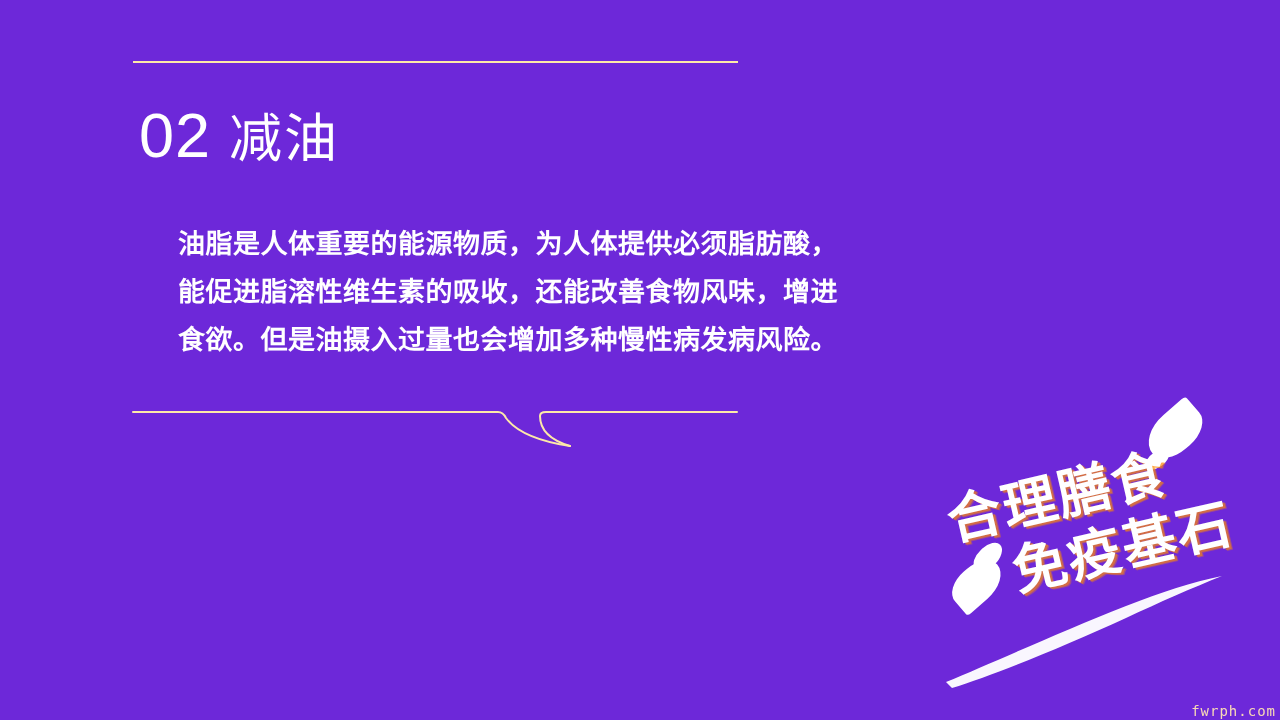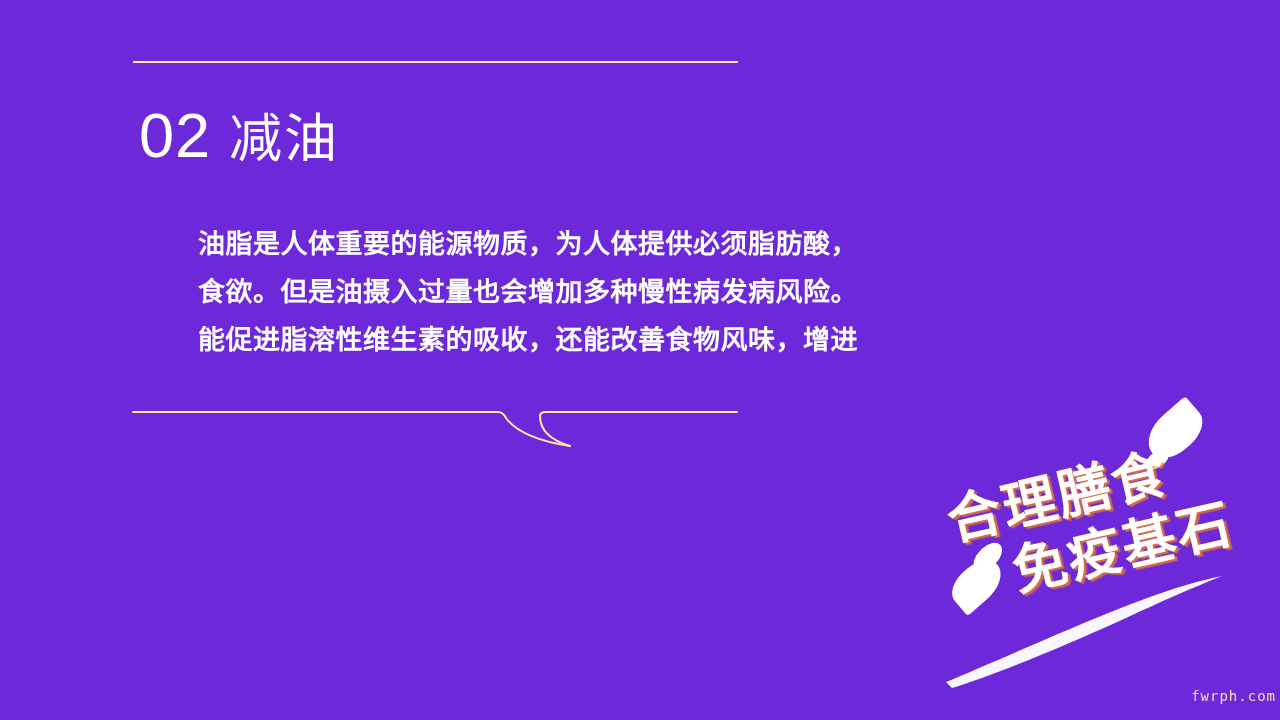--- a/index.html
+++ b/index.html
@@ -66,21 +66,20 @@
     top: 220px;
     width: 680px;
   }
   .body-line {
     font-size: 27px;
     line-height: 48px;
     font-weight: bold;
     color: #ffffff;
     letter-spacing: 0.5px;
     white-space: nowrap;
-    text-align: right;
   }
 
   
   .rule-bottom {
     position: absolute;
     left: 120px;
     top: 390px;
     width: 640px;
     height: 80px;
   }
@@ -162,21 +161,21 @@
     width: 350px;
     height: 130px;
     pointer-events: none;
   }
   .swoosh svg { display: block; width: 350px; height: 130px; }
 
   
   .watermark {
     position: absolute;
     right: 10px;
-    bottom: 16px;
+    bottom: 1px;
     font-family: "DejaVu Sans Mono", "Liberation Mono", monospace;
     font-size: 14px;
     letter-spacing: 1px;
     color: #ffe2b4;
     opacity: 0.95;
   }
 </style>
 </head>
 <body>
 
@@ -184,22 +183,22 @@
 
   <div class="rule-top"></div>
 
   <div class="title-block">
     <span class="title-num">02</span>
     <span class="title-text">减油</span>
   </div>
 
   <div class="body-block">
     <div class="body-line">油脂是人体重要的能源物质，为人体提供必须脂肪酸，</div>
+    <div class="body-line">能促进脂溶性维生素的吸收，还能改善食物风味，增进</div>
     <div class="body-line">食欲。但是油摄入过量也会增加多种慢性病发病风险。</div>
-    <div class="body-line">能促进脂溶性维生素的吸收，还能改善食物风味，增进</div>
   </div>
 
   <div class="rule-bottom">
     <svg viewBox="0 0 640 80" xmlns="http://www.w3.org/2000/svg">
 
       <path d="M 13 22 L 378 22 C 382 22 384 24 386 28
                C 398 44 424 52 450 56" fill="none" stroke="#FDE9A8" stroke-width="2" stroke-linecap="round"></path>
 
       <path d="M 450 56 C 430 50 420 40 420 26
                C 420 23 422 22 426 22 L 617 22" fill="none" stroke="#FDE9A8" stroke-width="2" stroke-linecap="round"></path>

